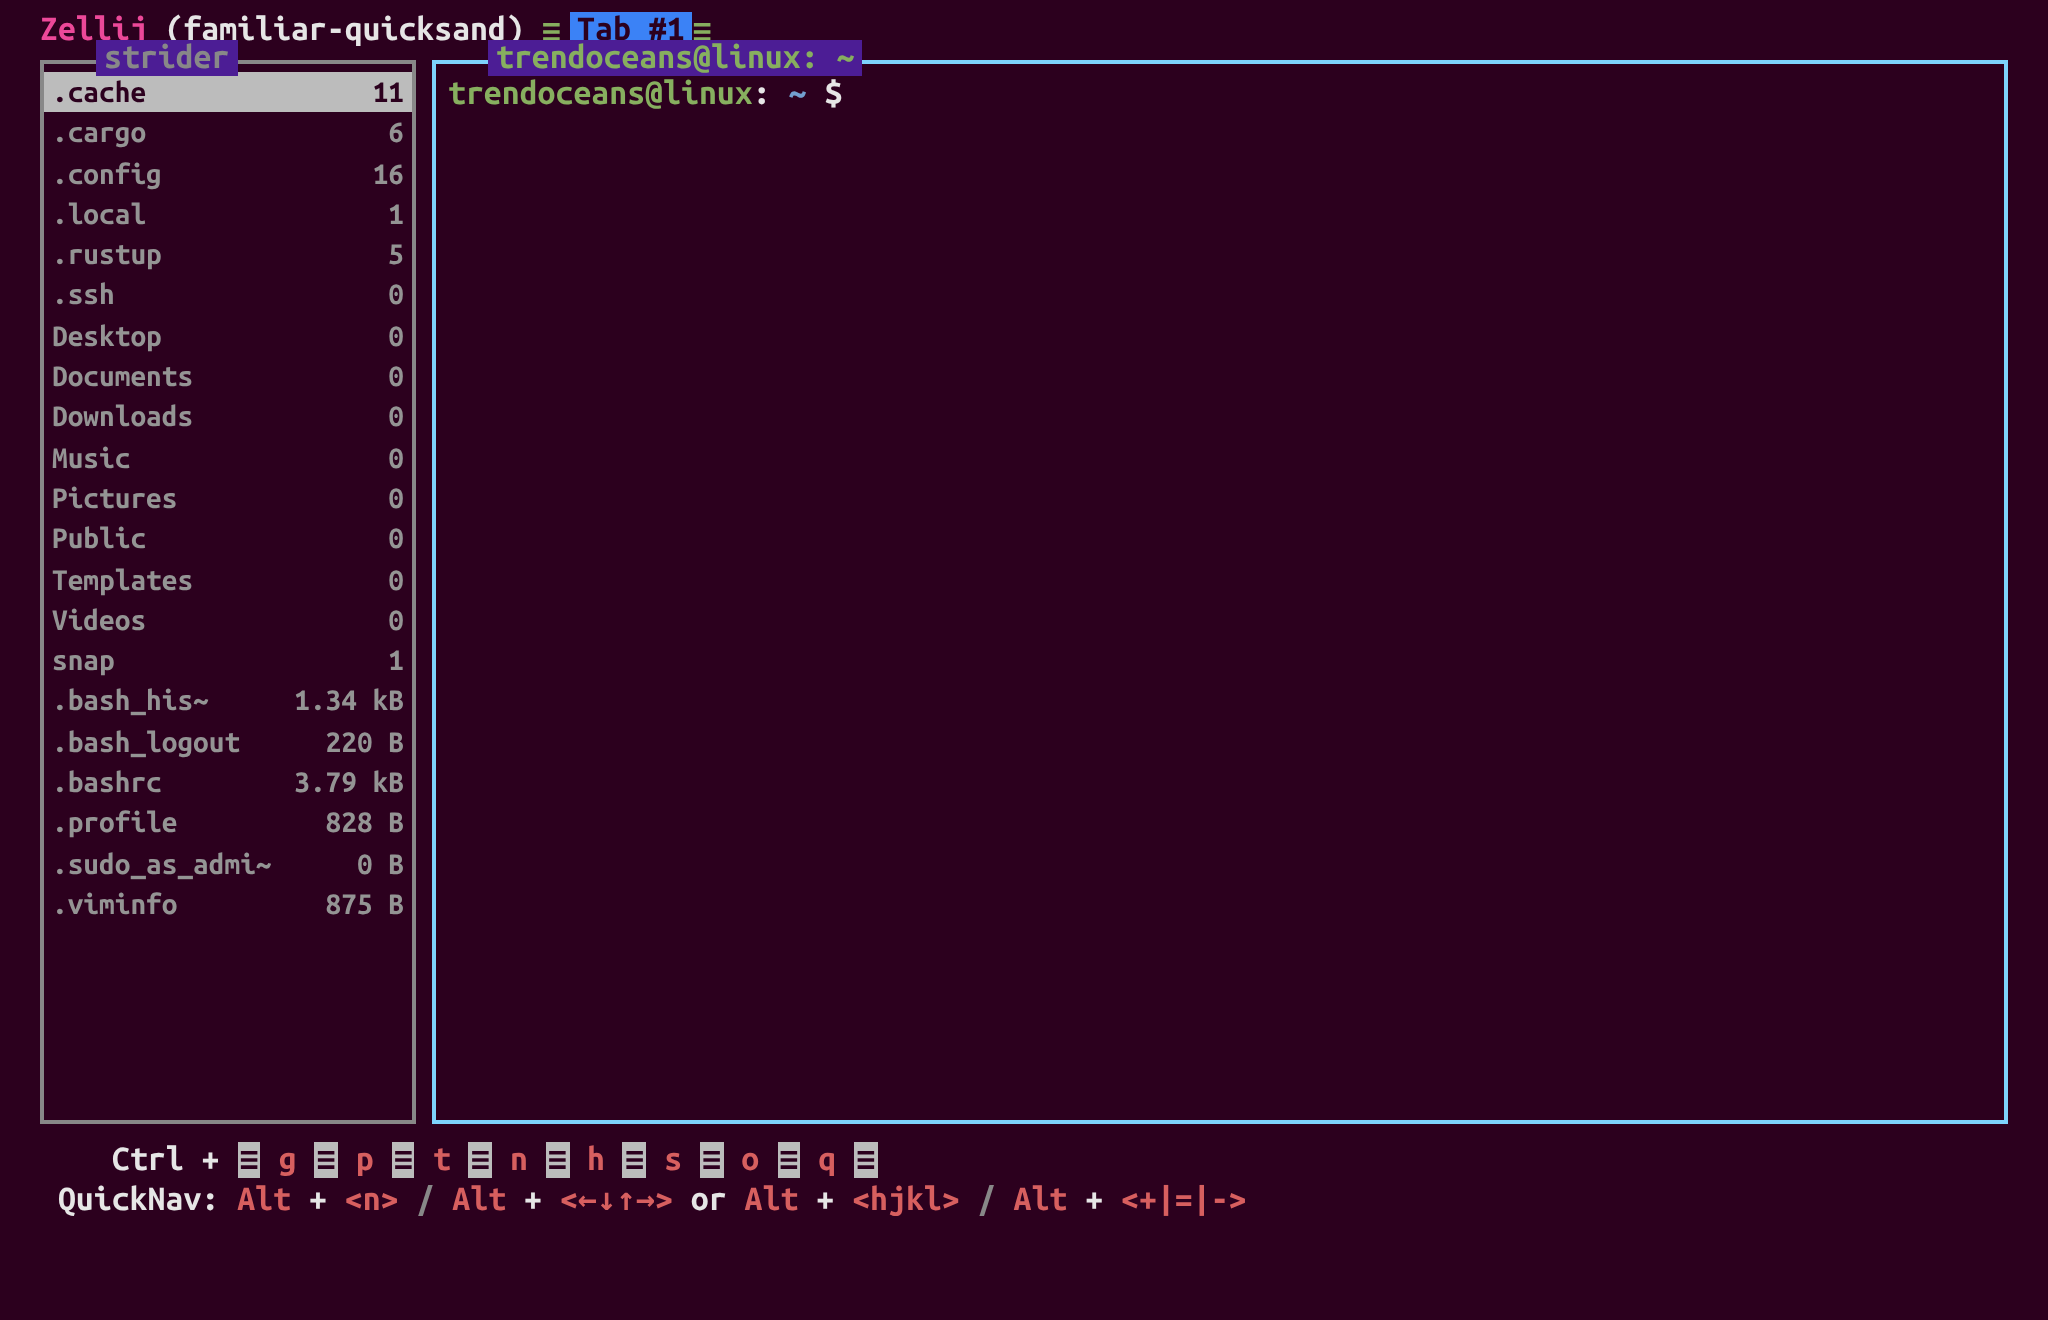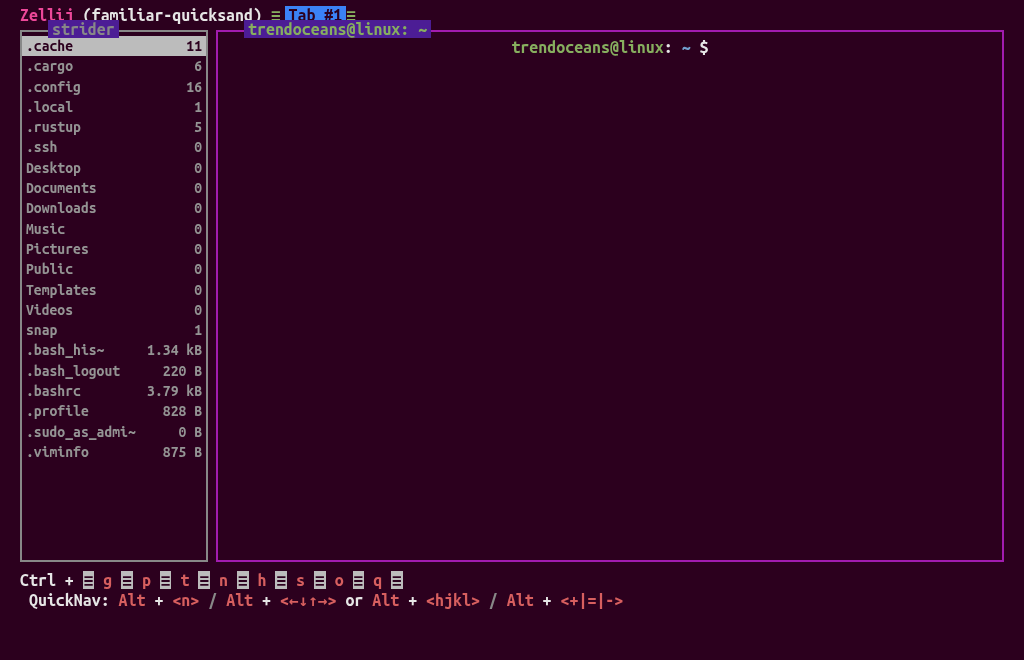--- a/index.html
+++ b/index.html
@@ -42,22 +42,21 @@
       border: 2px solid #888888;
       padding: 0;
     }
     .pane.strider {
       width: 188px;
       height: 532px;
     }
     .pane.terminal {
       flex: 1;
       height: 532px;
-      border: 2px solid #a21caf;
-      text-align: center;
+      border: 2px solid #7dd3fc;
     }
     .pane-title {
       position: absolute;
       top: -12px;
       left: 26px;
       background: #4c1d95;
       color: #888888;
       font-weight: bold;
       padding: 0 4px;
     }
@@ -87,21 +86,21 @@
     }
     .prompt-user { color: #87af5f; }
     .prompt-sep { color: #e6e6e6; }
     .prompt-path { color: #729fcf; }
     .prompt-dollar { color: #e6e6e6; }
     .bottom-bar {
       margin-top: 8px;
       font-weight: bold;
       line-height: 20px;
     }
-    .ctrl-row { color: #e6e6e6; }
+    .ctrl-row { color: #e6e6e6; margin-left: 36px; }
     .key-box {
       background: #bcbcbc;
       color: #2c001e;
       padding: 0 1px;
     }
     .key-letter {
       color: #d75f5f;
     }
     .quicknav-row { color: #e6e6e6; }
     .alt-key { color: #d75f5f; }

